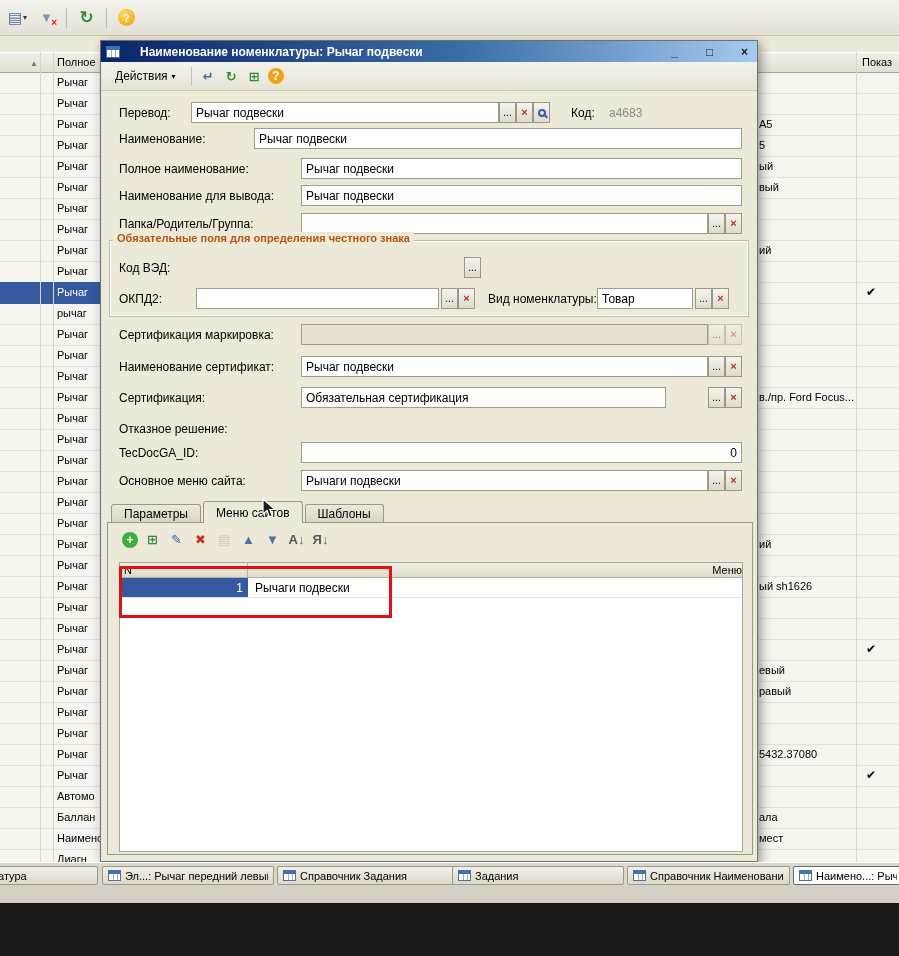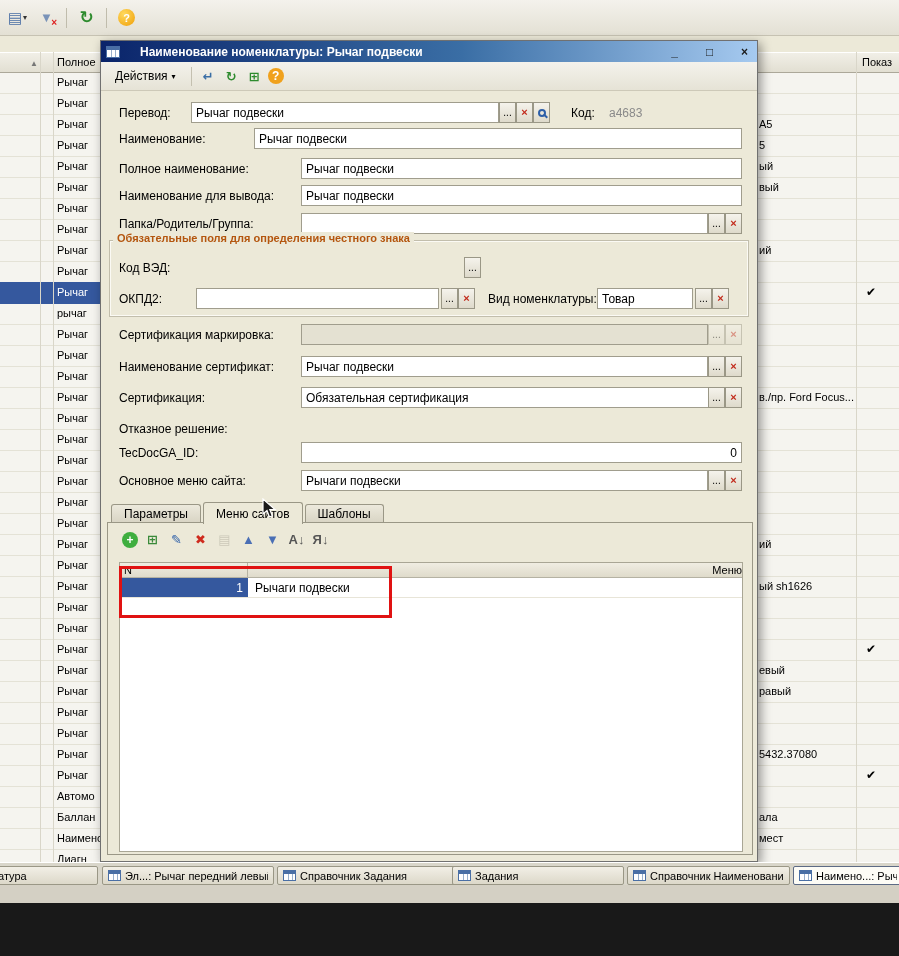--- a/index.html
+++ b/index.html
@@ -76,21 +76,21 @@
   .fbtn.dis { opacity:.45; }
   .lens { width:8px; height:8px; border:2px solid #2d5fa8; border-radius:50%; position:relative; display:inline-block; }
   .lens::after { content:""; position:absolute; width:5px; height:2px; background:#2d5fa8; right:-4px; bottom:-2px; transform:rotate(45deg); }
 
   .groupbox { position:absolute; left:8px; top:199px; width:640px; height:77px;
     border:1px solid #c2beac; box-shadow:inset 0 0 0 1px #fbfaf4; }
   .gb-legend { position:absolute; left:12px; top:191px; background:#ece9d8; padding:0 4px;
     font-weight:bold; color:#b4560f; font-size:11px; z-index:2; }
 
   
-  .dlg-tabs { position:absolute; left:10px; top:463px; height:18px; display:flex; }
+  .dlg-tabs { position:absolute; left:10px; top:463px; height:18px; display:flex;align-items:center; }
   .dtab { height:18px; padding:2px 12px 0; background:linear-gradient(#ece9dc,#d9d5c5);
     border:1px solid #9a9786; border-bottom:none; border-radius:3px 3px 0 0; margin-right:2px;
     font-size:12px; white-space:nowrap; cursor:default; }
   .dtab.active { background:#ece9d8; height:22px; margin-top:-2px; padding-top:4px; position:relative; z-index:3; }
 
   .dlg-panel { position:absolute; left:6px; top:481px; width:646px; height:333px;
     border:1px solid #9a9786; background:#ece9d8; }
   .grid-toolbar { position:absolute; left:14px; top:7px; display:flex; align-items:center; gap:5px; }
 
   .menu-table { position:absolute; left:11px; top:39px; width:624px; height:290px;
@@ -379,21 +379,21 @@
     <input class="finput dis" style="left: 200px; top: 283px; width: 407px;" disabled="" value="">
     <button class="fbtn dis" style="left:607px;top:283px">...</button>
     <button class="fbtn red dis" style="left:624px;top:283px">×</button>
 
     <label class="flabel" style="left:18px;top:319px">Наименование сертификат:</label>
     <input class="finput" style="left: 200px; top: 315px; width: 407px;" value="Рычаг подвески">
     <button class="fbtn" style="left:607px;top:315px">...</button>
     <button class="fbtn red" style="left:624px;top:315px">×</button>
 
     <label class="flabel" style="left:18px;top:350px">Сертификация:</label>
-    <input class="finput" style="left: 200px; top: 346px; width: 424px;" value="Обязательная сертификация">
+    <input class="finput" style="left: 200px; top: 346px; width: 365px;" value="Обязательная сертификация">
     <button class="fbtn" style="left:607px;top:346px">...</button>
     <button class="fbtn red" style="left:624px;top:346px">×</button>
 
     <label class="flabel" style="left:18px;top:381px">Отказное решение:</label>
 
     <label class="flabel" style="left:18px;top:405px">TecDocGA_ID:</label>
     <input class="finput right" style="left: 200px; top: 401px; width: 441px;" value="0">
 
     <label class="flabel" style="left:18px;top:433px">Основное меню сайта:</label>
     <input class="finput" style="left: 200px; top: 429px; width: 407px;" value="Рычаги подвески">

